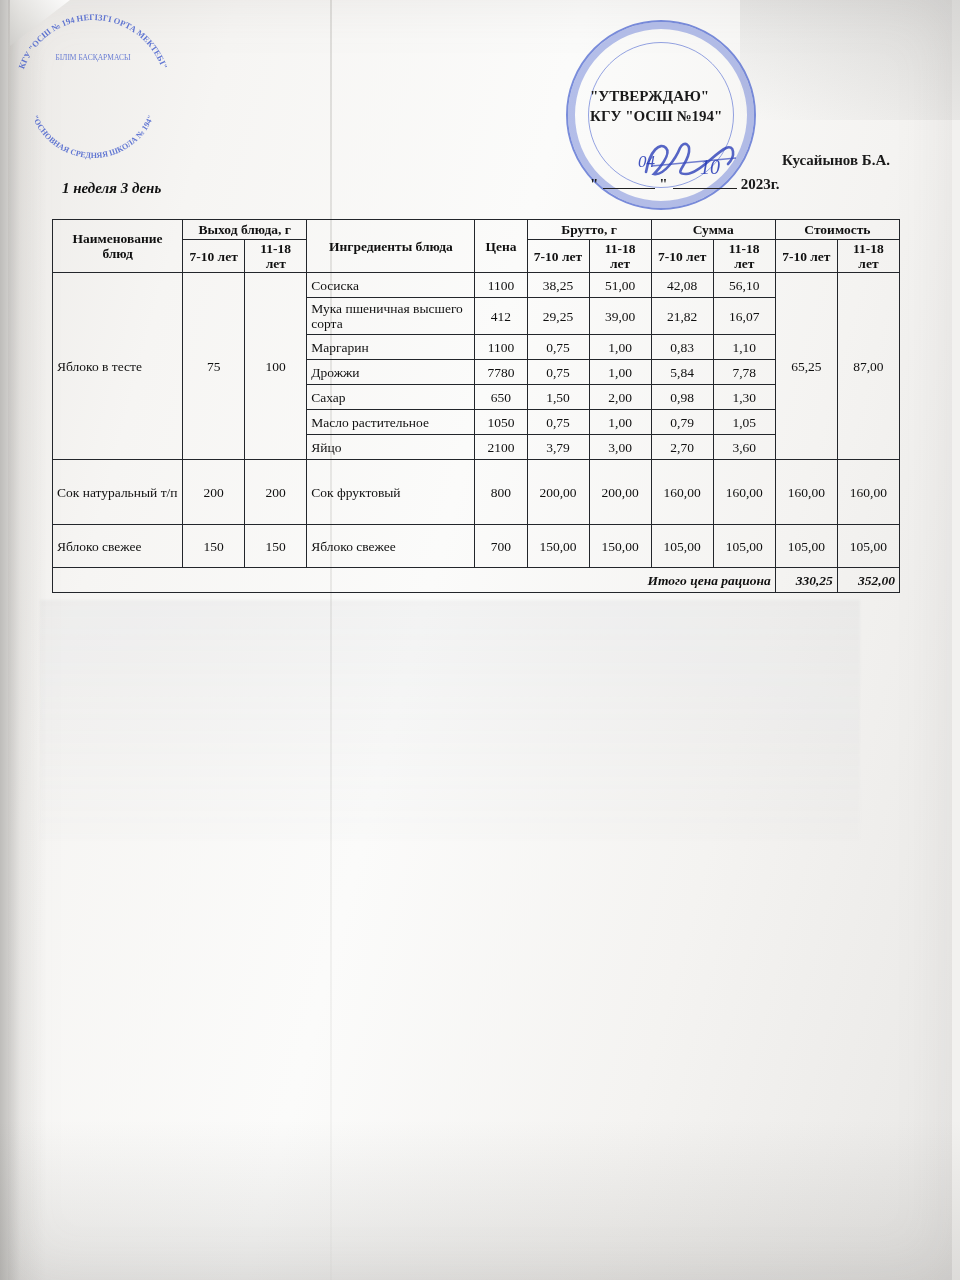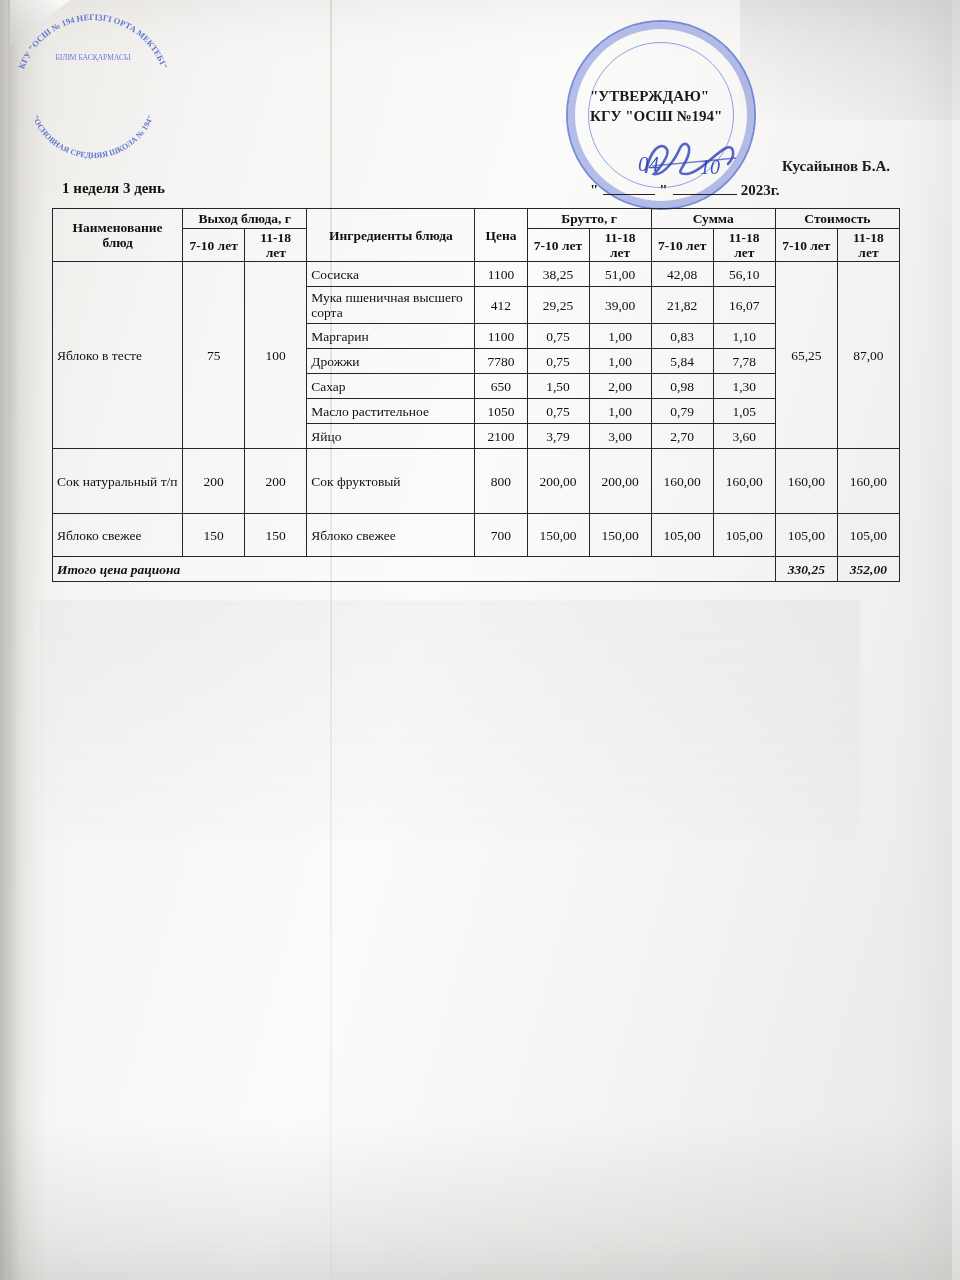--- a/index.html
+++ b/index.html
@@ -73,21 +73,21 @@
     text-align: left;
     font-size: 15px;
     line-height: 20px;
     color: #1a1a1a;
     font-weight: bold;
     font-family: "Liberation Serif", serif;
     z-index: 6;
   }
   .approval .ln { white-space: nowrap; }
   .approval .name-line {
-    margin-top: 30px;
+    margin-top: 24px;
     display: flex;
     justify-content: flex-end;
     gap: 6px;
   }
   .approval .date-line {
     margin-top: 4px;
     display: flex;
     align-items: baseline;
     gap: 4px;
     font-weight: bold;
@@ -140,39 +140,40 @@
     z-index: 7;
     opacity: .9;
   }
   .hand-date {
     position: absolute;
     left: 638px; top: 152px;
     z-index: 7;
     color: #2438b6;
     font-family: "Liberation Serif", serif;
     font-style: italic;
-    font-size: 21px;
+    font-size: 17px;
     opacity: .85;
   }
   .hand-date.m { left: 700px; top: 156px; font-size: 20px; }
 
   
   .caption {
     position: absolute;
     left: 62px; top: 180px;
+    font-style: italic;
     font-weight: bold;
     font-size: 15px;
     color: #111;
     z-index: 6;
   }
 
   
   .table-wrap {
     position: absolute;
-    left: 52px; top: 208px;
+    left: 52px; top: 219px;
     width: 848px;
     z-index: 6;
   }
   table.menu {
     border-collapse: collapse;
     width: 100%;
     font-size: 13.5px;
     color: #101010;
     table-layout: fixed;
   }
@@ -189,20 +190,21 @@
   }
   .num { text-align: center; }
   td.dish { text-align: left; padding-left: 5px; }
   td.ingr { text-align: left; padding-left: 6px; }
   tr.h1 th { height: 17px; }
   tr.h2 th { height: 30px; }
   td { height: 22px; }
   .total-row td {
     font-weight: bold;
     font-style: italic;
+    text-align: right;
   }
   .total-label { text-align: left; font-style: italic; font-weight: bold; }
   .vtop { vertical-align: top; }
   .vbot { vertical-align: bottom; }
 
   
   col.c1 { width: 130px; }
   col.c2 { width: 62px; }
   col.c3 { width: 62px; }
   col.c4 { width: 168px; }

